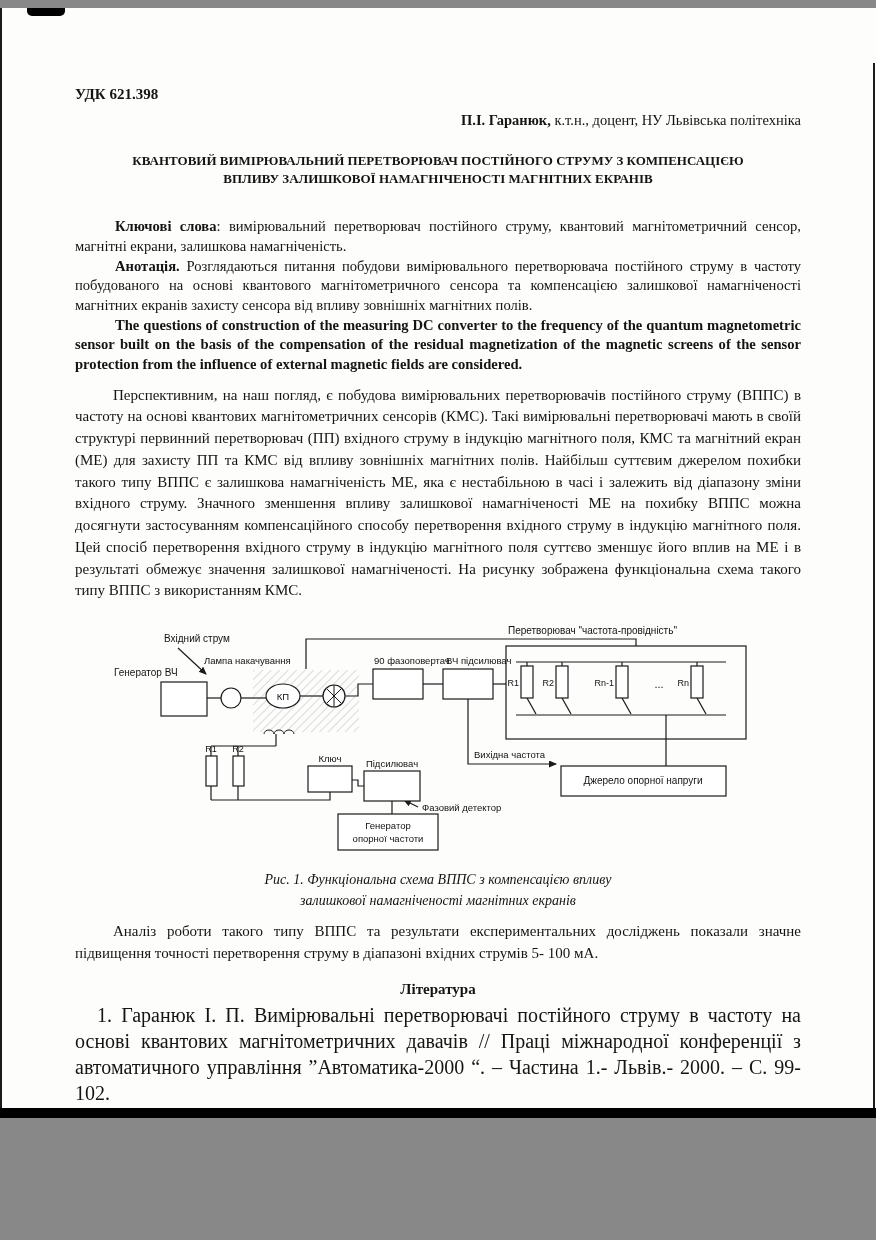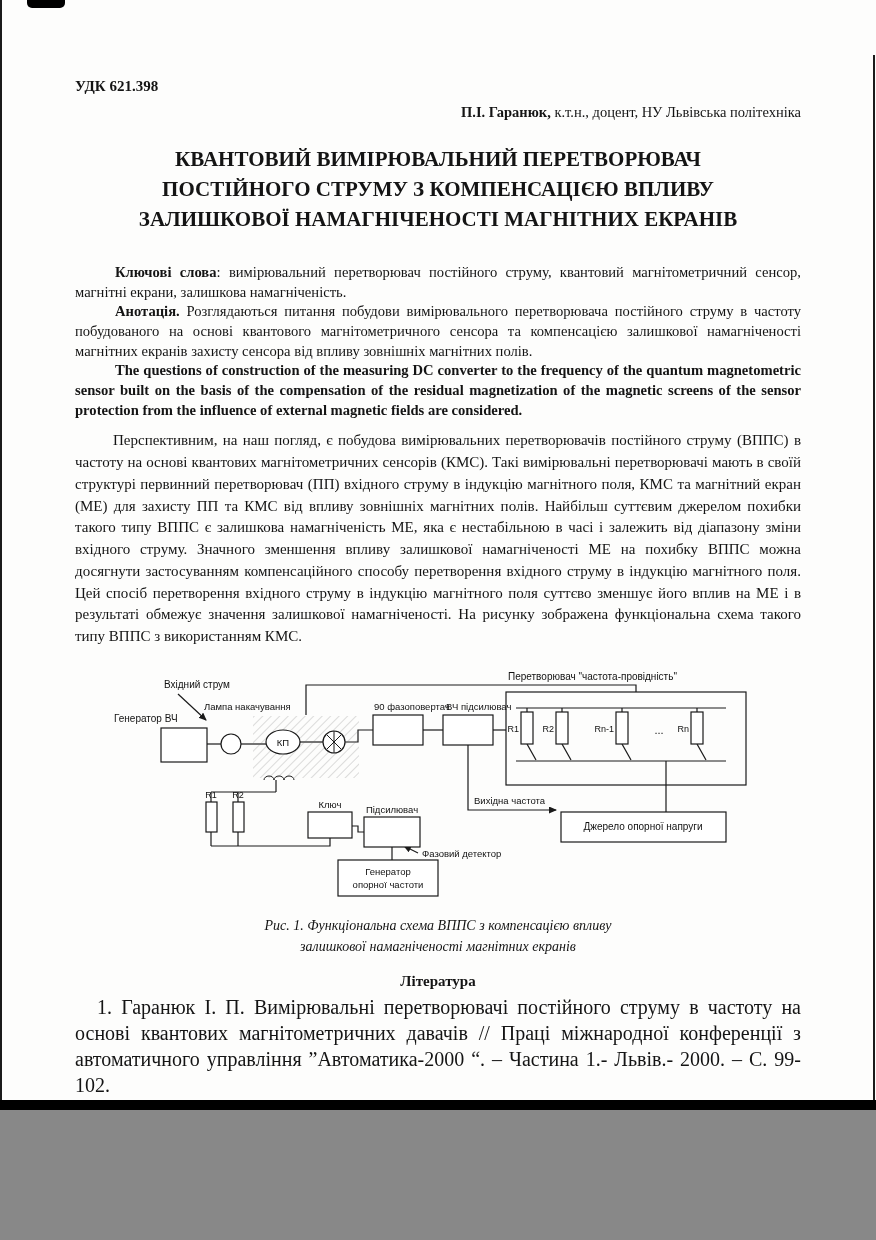--- a/index.html
+++ b/index.html
@@ -1,26 +1,26 @@
 <!DOCTYPE html>
 <html><head>
 <meta charset="utf-8">
 <style>
   html,body{margin:0;padding:0;background:#888;}
   .page{
-    position:relative;width:876px;height:1110px;margin:0 auto;
+    position:relative;width:876px;height:1110px;margin:8px auto;
     background:#fdfdfc;overflow:hidden;
     font-family:"Liberation Serif",serif;color:#141414;
   }
   .content{position:absolute;left:75px;top:78px;width:726px;}
   .b{font-weight:bold;}
   .udc{font-weight:bold;font-size:15px;margin:0 0 8px 0;}
   .authors{text-align:right;font-size:14.5px;line-height:1.28;margin:0 0 22px 0;}
   .title{
-    text-align:center;font-weight:bold;font-size:21px;line-height:1.45;
+    text-align:center;font-weight:bold;font-size:13px;line-height:1.45;
     margin:0 40px 28px 40px;
   }
   .para{font-size:14.6px;line-height:1.35;text-align:justify;text-indent:40px;margin:0;}
   .body-para{font-size:15px;line-height:1.45;text-align:justify;text-indent:38px;margin:10px 0 0 0;}
   .abstract-en{font-weight:bold;}
   .figure-wrap{margin-top:12px;text-align:center;}
   .figure-wrap svg{display:inline-block;}
   .fig-caption{
     text-align:center;font-style:italic;font-size:14px;line-height:1.5;margin-top:6px;
   }
@@ -159,20 +159,21 @@
           <text x="537" y="170" text-anchor="middle" font-size="10">Джерело опорної напруги</text>
         </g>
       </svg>
 
       <div class="fig-caption">
         <div>Рис. 1. Функціональна схема ВППС з компенсацією впливу</div>
         <div>залишкової намагніченості магнітних екранів</div>
       </div>
     </div>
 
+    <p class="body-para">Аналіз роботи такого типу ВППС та результати експериментальних досліджень показали значне підвищення точності перетворення струму в діапазоні вхідних струмів 5- 100 мА.</p>
 
     <div class="lit-heading">Література</div>
 
     <p class="reference">1. Гаранюк І. П. Вимірювальні перетворювачі постійного струму в частоту на основі квантових магнітометричних давачів // Праці міжнародної конференції з автоматичного управління ”Автоматика-2000 “. – Частина 1.- Львів.- 2000. – С. 99-102.</p>
 
   </div>
 
   <div class="page-number">117</div>
 
 </div>

